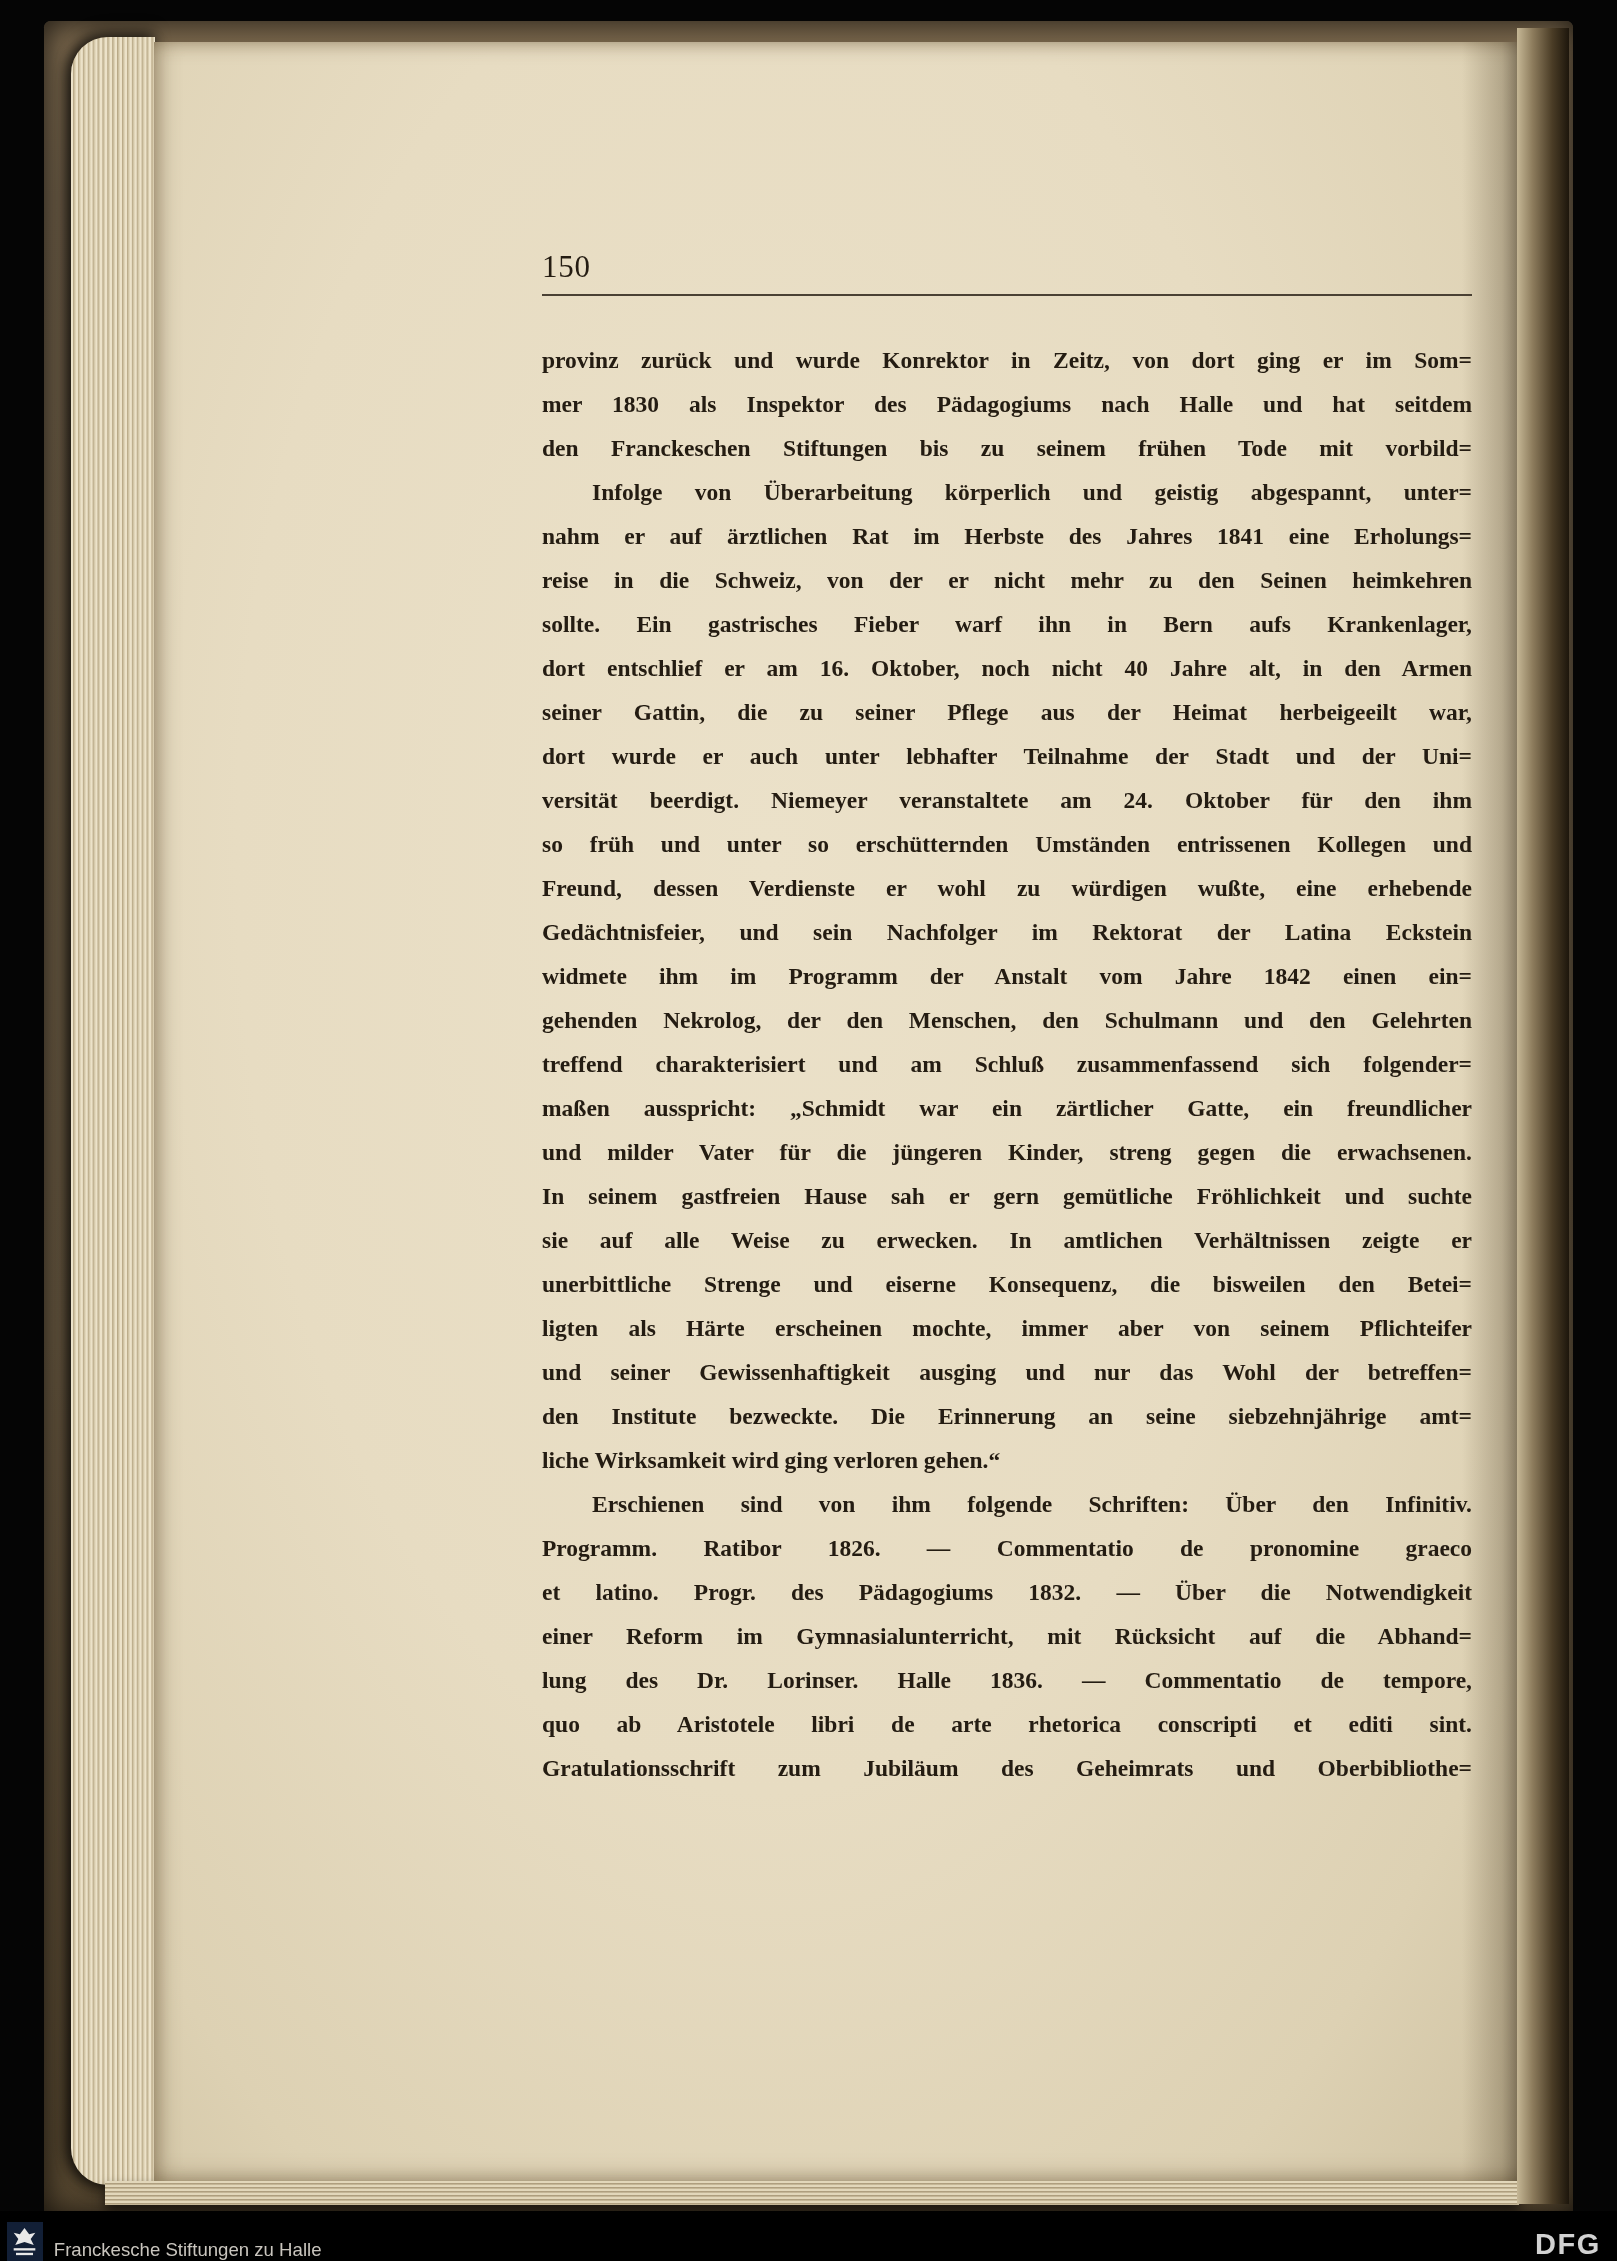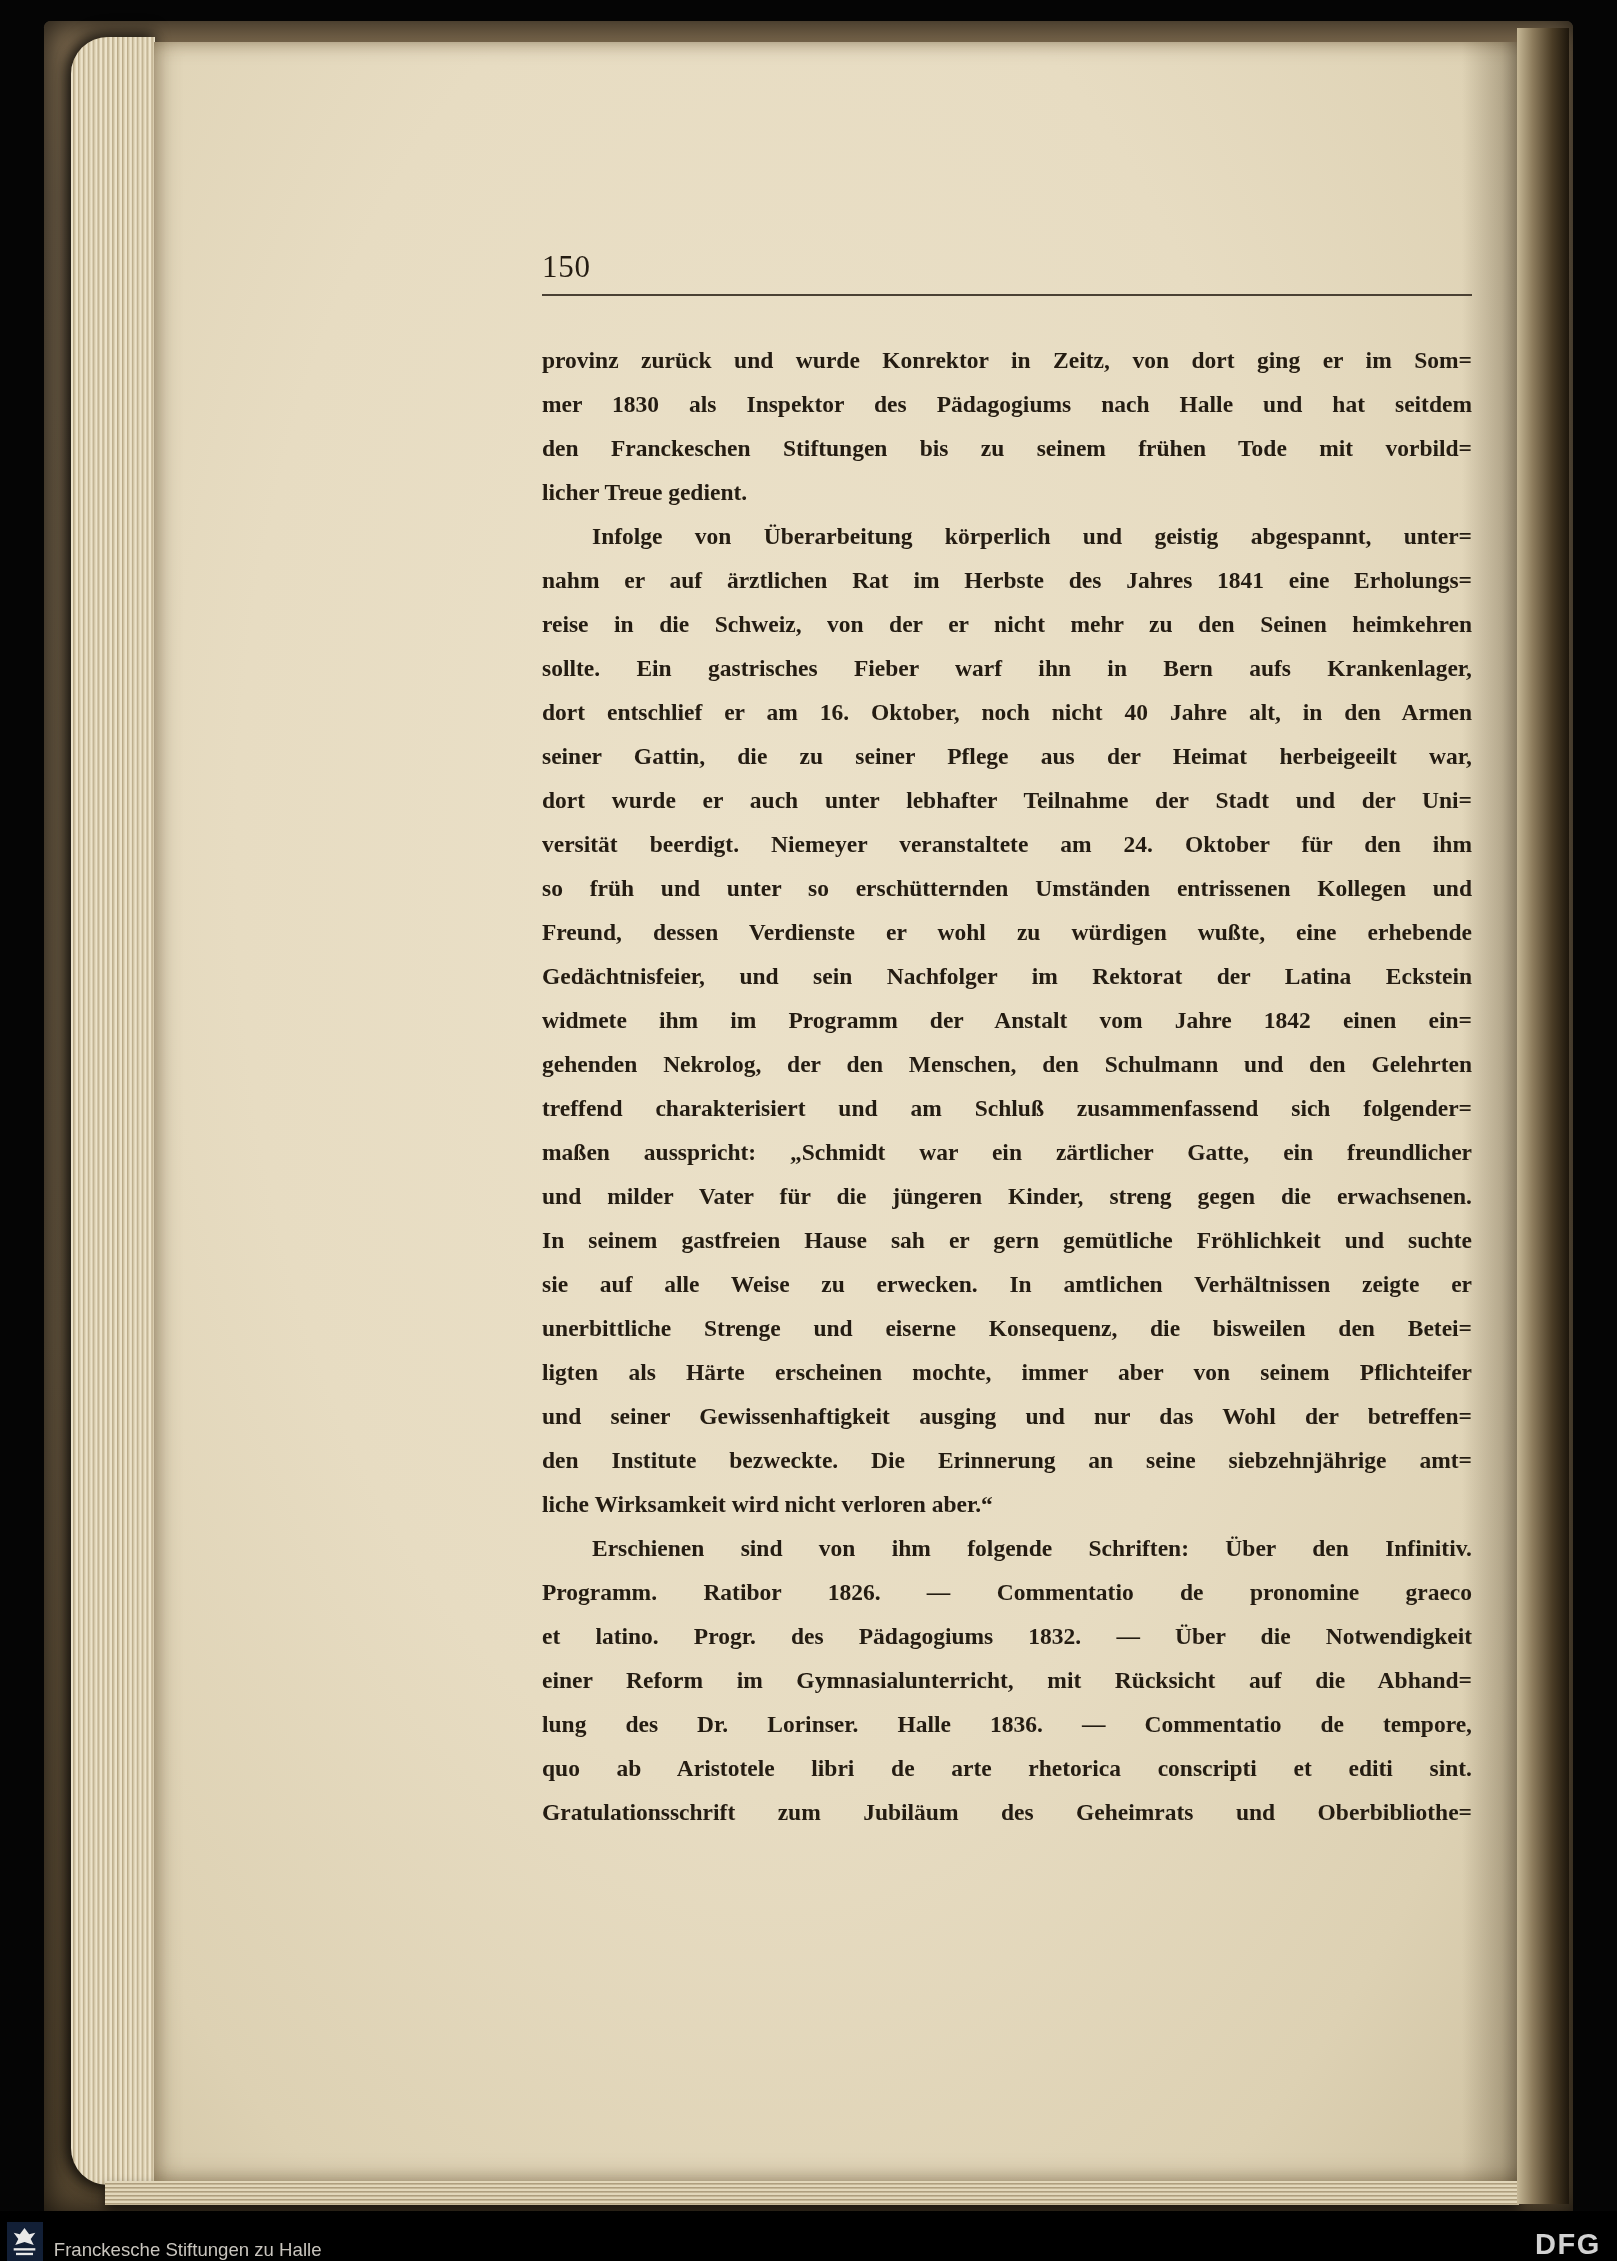--- a/index.html
+++ b/index.html
@@ -168,21 +168,20 @@
   <div class="page">
     <div class="page-inner">
       <div class="header-row">
         <span class="page-number">150</span>
       </div>
       <div class="header-rule"></div>
       <div class="text-block">
           <div class="line">provinz zurück und wurde Konrektor in Zeitz, von dort ging er im Som=</div>
           <div class="line">mer 1830 als Inspektor des Pädagogiums nach Halle und hat seitdem</div>
           <div class="line">den Franckeschen Stiftungen bis zu seinem frühen Tode mit vorbild=</div>
-          <div class="line para-end">licher Treue gedient.</div>
           <div class="line indent">Infolge von Überarbeitung körperlich und geistig abgespannt, unter=</div>
           <div class="line">nahm er auf ärztlichen Rat im Herbste des Jahres 1841 eine Erholungs=</div>
           <div class="line">reise in die Schweiz, von der er nicht mehr zu den Seinen heimkehren</div>
           <div class="line">sollte.  Ein gastrisches Fieber warf ihn in Bern aufs Krankenlager,</div>
           <div class="line">dort entschlief er am 16. Oktober, noch nicht 40 Jahre alt, in den Armen</div>
           <div class="line">seiner Gattin, die zu seiner Pflege aus der Heimat herbeigeeilt war,</div>
           <div class="line">dort wurde er auch unter lebhafter Teilnahme der Stadt und der Uni=</div>
           <div class="line">versität beerdigt.  Niemeyer veranstaltete am 24. Oktober für den ihm</div>
           <div class="line">so früh und unter so erschütternden Umständen entrissenen Kollegen und</div>
           <div class="line">Freund, dessen Verdienste er wohl zu würdigen wußte, eine erhebende</div>
@@ -191,21 +190,21 @@
           <div class="line">gehenden Nekrolog, der den Menschen, den Schulmann und den Gelehrten</div>
           <div class="line">treffend charakterisiert und am Schluß zusammenfassend sich folgender=</div>
           <div class="line">maßen ausspricht:  „Schmidt war ein zärtlicher Gatte, ein freundlicher</div>
           <div class="line">und milder Vater für die jüngeren Kinder, streng gegen die erwachsenen.</div>
           <div class="line">In seinem gastfreien Hause sah er gern gemütliche Fröhlichkeit und suchte</div>
           <div class="line">sie auf alle Weise zu erwecken.  In amtlichen Verhältnissen zeigte er</div>
           <div class="line">unerbittliche Strenge und eiserne Konsequenz, die bisweilen den Betei=</div>
           <div class="line">ligten als Härte erscheinen mochte, immer aber von seinem Pflichteifer</div>
           <div class="line">und seiner Gewissenhaftigkeit ausging und nur das Wohl der betreffen=</div>
           <div class="line">den Institute bezweckte.  Die Erinnerung an seine siebzehnjährige amt=</div>
-          <div class="line para-end">liche Wirksamkeit wird nicht verloren aber.“</div>
+          <div class="line para-end">liche Wirksamkeit wird ging verloren gehen.“</div>
           <div class="line indent">Erschienen sind von ihm folgende Schriften: Über den Infinitiv.</div>
           <div class="line">Programm.  Ratibor 1826.  —  Commentatio de pronomine graeco</div>
           <div class="line">et latino.  Progr. des Pädagogiums 1832.  —  Über die Notwendigkeit</div>
           <div class="line">einer Reform im Gymnasialunterricht, mit Rücksicht auf die Abhand=</div>
           <div class="line">lung des Dr. Lorinser.  Halle 1836.  —  Commentatio de tempore,</div>
           <div class="line">quo ab Aristotele libri de arte rhetorica conscripti et editi sint.</div>
           <div class="line">Gratulationsschrift zum Jubiläum des Geheimrats und Oberbibliothe=</div>
         </div>
     </div>
     <div class="gutter-shadow"></div>

